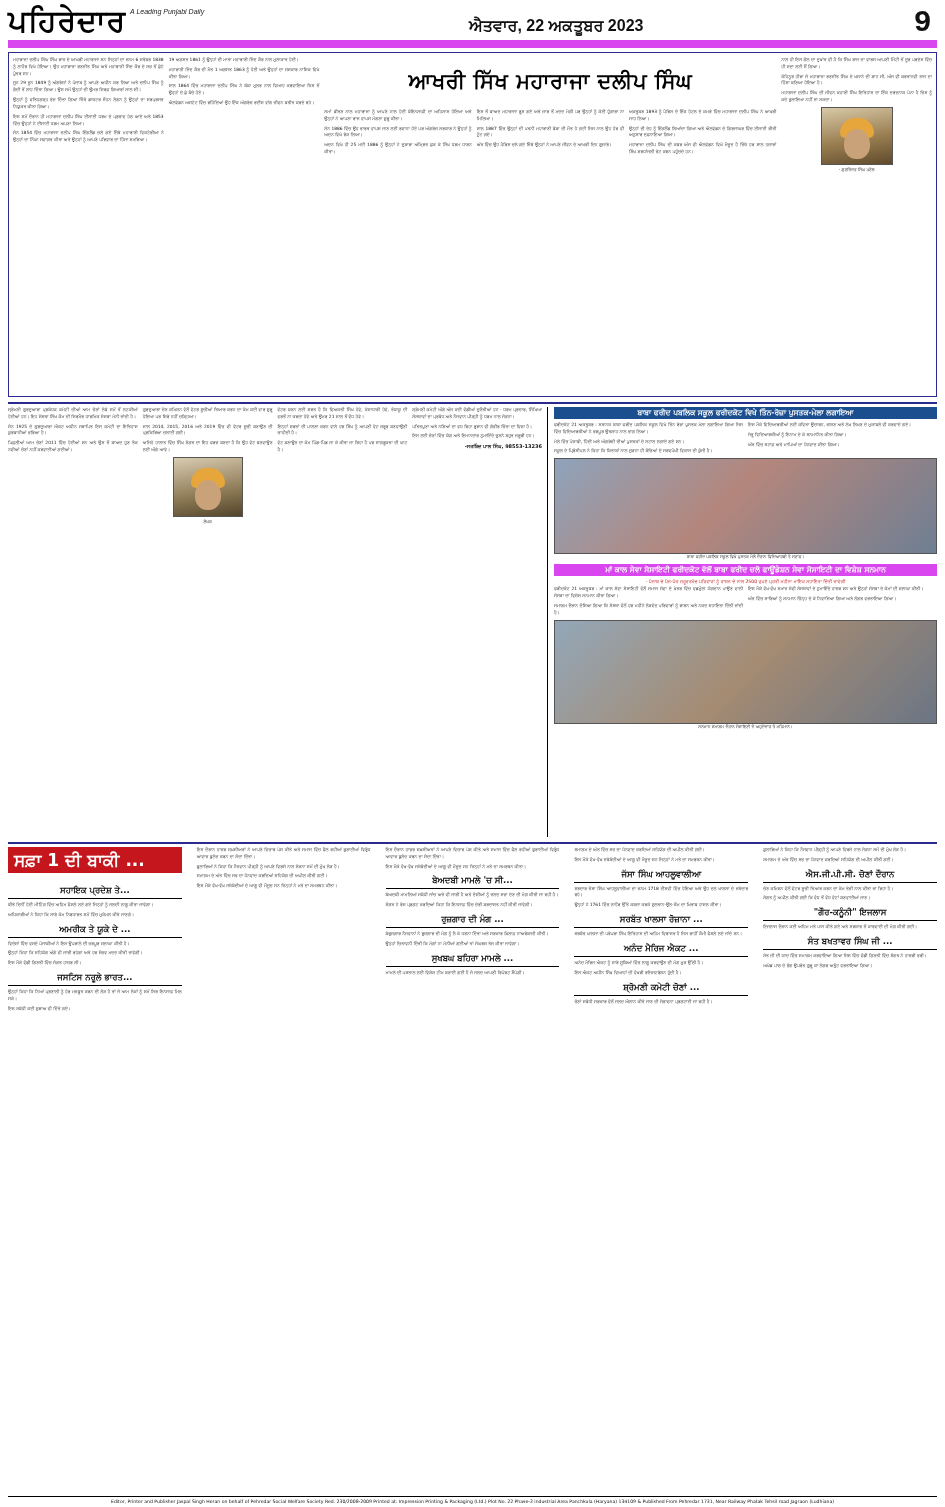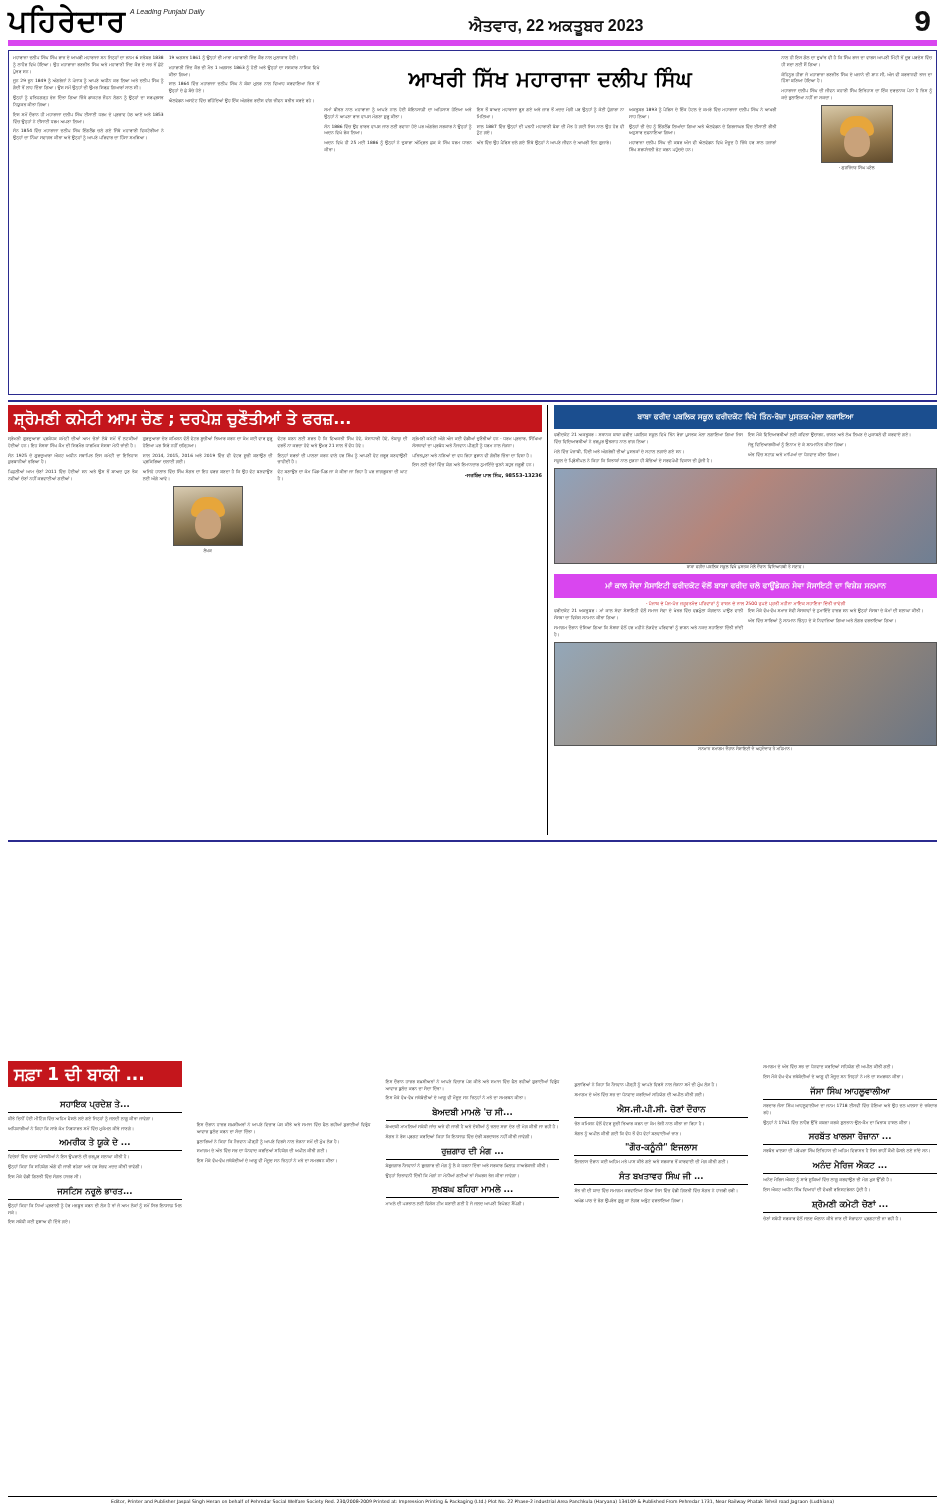--- a/index.html
+++ b/index.html
@@ -16,21 +16,21 @@
     height: 1507px;
     position: relative;
     padding: 6px 8px 0 8px;
   }
 
   
   .masthead {
     display: flex;
     align-items: center;
     justify-content: space-between;
-    border-bottom: 6px solid #d946ef;
+    border-bottom: 8px solid #d946ef;
     padding-bottom: 4px;
     margin-bottom: 4px;
   }
   .logo-block { display: flex; align-items: flex-start; gap: 4px; }
   .logo-title {
     font-family: "DejaVu Sans", sans-serif;
     font-size: 30px;
     font-weight: bold;
     letter-spacing: 1px;
     line-height: 1;
@@ -138,21 +138,21 @@
     padding: 4px 6px;
     font-family: "DejaVu Sans", sans-serif;
     margin-bottom: 4px;
   }
   .sub-banner {
     background: #1b4e8f;
     color: #fff;
     font-size: 7.5px;
     font-weight: bold;
     text-align: center;
-    padding: 7px 4px;
+    padding: 1px 4px;
     font-family: "DejaVu Sans", sans-serif;
     margin-bottom: 3px;
   }
   .sub-banner.dark { background: #d946ef; }
   .four-col { display: flex; gap: 5px; }
   .four-col > div { width: 0; flex: 1 1 0; }
   .two-col { display: flex; gap: 5px; }
   .two-col > div { width: 0; flex: 1 1 0; }
   .photo.wide { height: 96px; width: 100%;
     background: linear-gradient(135deg,#8ea3bb,#b4867c 45%,#6f7f93); }
@@ -160,21 +160,21 @@
     background: linear-gradient(135deg,#93a7b9,#a58b72 50%,#6b7685); }
   .photo.small { height: 60px; width: 70px; margin: 2px auto;
     background: linear-gradient(170deg,#d9ccb2,#8e7a55 60%,#52452c); }
   .cap-sm { font-size: 4.2px; text-align: center; font-family: "DejaVu Sans", sans-serif; }
   .byline { font-size: 5px; font-weight: bold; text-align: right; margin-top: 2px;
     font-family: "DejaVu Sans", sans-serif; }
   .redline { font-size: 4.6px; color: #c4161c; text-align: center; margin-bottom: 2px;
     font-family: "DejaVu Sans", sans-serif; }
 
   
-  .sec3 { display: flex; gap: 15px; height: 600px; align-items: center; }
+  .sec3 { display: flex; gap: 15px; height: 600px; }
   .sec3 .col { width: 0; flex: 1 1 0; }
   .jump-banner {
     background: #c4161c;
     color: #fff;
     font-size: 17px;
     font-weight: bold;
     padding: 3px 6px;
     font-family: "DejaVu Sans", sans-serif;
     margin-bottom: 4px;
   }
@@ -275,21 +275,20 @@
       <div class="photo portrait face"></div>
       <div class="photo-cap">- ਗੁਰਜਿੰਦਰ ਸਿੰਘ ਪਟੇਲ</div>
     </div>
   </div>
 
   <hr class="hr-blue">
 
   <div class="sec2">
 
     <div class="sec2-left">
-      <div class="banner">ਸ਼੍ਰੋਮਣੀ ਕਮੇਟੀ ਆਮ ਚੋਣ ; ਦਰਪੇਸ਼ ਚੁਣੌਤੀਆਂ ਤੇ ਫਰਜ਼...</div>
       <div class="four-col">
         <div>
           <div class="col-text">
             <p>ਸ਼੍ਰੋਮਣੀ ਗੁਰਦੁਆਰਾ ਪ੍ਰਬੰਧਕ ਕਮੇਟੀ ਦੀਆਂ ਆਮ ਚੋਣਾਂ ਲੰਬੇ ਸਮੇਂ ਤੋਂ ਲਟਕੀਆਂ ਹੋਈਆਂ ਹਨ। ਇਹ ਸੰਸਥਾ ਸਿੱਖ ਕੌਮ ਦੀ ਸਿਰਮੌਰ ਧਾਰਮਿਕ ਸੰਸਥਾ ਮੰਨੀ ਜਾਂਦੀ ਹੈ।</p>
             <p>ਸੰਨ 1925 ਦੇ ਗੁਰਦੁਆਰਾ ਐਕਟ ਅਧੀਨ ਸਥਾਪਿਤ ਇਸ ਕਮੇਟੀ ਦਾ ਇਤਿਹਾਸ ਕੁਰਬਾਨੀਆਂ ਭਰਿਆ ਹੈ।</p>
             <p>ਪਿਛਲੀਆਂ ਆਮ ਚੋਣਾਂ 2011 ਵਿੱਚ ਹੋਈਆਂ ਸਨ ਅਤੇ ਉਸ ਤੋਂ ਬਾਅਦ ਹੁਣ ਤੱਕ ਨਵੀਆਂ ਚੋਣਾਂ ਨਹੀਂ ਕਰਵਾਈਆਂ ਗਈਆਂ।</p>
           </div>
         </div>
         <div>
           <div class="col-text">
@@ -415,60 +414,60 @@
         <p>ਉਨ੍ਹਾਂ ਚਿਤਾਵਨੀ ਦਿੱਤੀ ਕਿ ਮੰਗਾਂ ਨਾ ਮੰਨੀਆਂ ਗਈਆਂ ਤਾਂ ਸੰਘਰਸ਼ ਤੇਜ਼ ਕੀਤਾ ਜਾਵੇਗਾ।</p>
       </div>
       <div class="sub-head">ਸੁਖਬਘ ਬਹਿਰਾ ਮਾਮਲੇ ...</div>
       <div class="col-text">
         <p>ਮਾਮਲੇ ਦੀ ਪੜਤਾਲ ਲਈ ਵਿਸ਼ੇਸ਼ ਟੀਮ ਬਣਾਈ ਗਈ ਹੈ ਜੋ ਜਲਦ ਆਪਣੀ ਰਿਪੋਰਟ ਸੌਂਪੇਗੀ।</p>
       </div>
     </div>
 
     <div class="col">
       <div class="col-text">
+        <p>ਸਮਾਗਮ ਦੇ ਅੰਤ ਵਿੱਚ ਸਭ ਦਾ ਧੰਨਵਾਦ ਕਰਦਿਆਂ ਸਹਿਯੋਗ ਦੀ ਅਪੀਲ ਕੀਤੀ ਗਈ।</p>
+        <p>ਇਸ ਮੌਕੇ ਵੱਖ-ਵੱਖ ਜਥੇਬੰਦੀਆਂ ਦੇ ਆਗੂ ਵੀ ਮੌਜੂਦ ਸਨ ਜਿਨ੍ਹਾਂ ਨੇ ਮਤੇ ਦਾ ਸਮਰਥਨ ਕੀਤਾ।</p>
+      </div>
+      <div class="sub-head">ਜੱਸਾ ਸਿੰਘ ਆਹਲੂਵਾਲੀਆ</div>
+      <div class="col-text">
+        <p>ਸਰਦਾਰ ਜੱਸਾ ਸਿੰਘ ਆਹਲੂਵਾਲੀਆ ਦਾ ਜਨਮ 1718 ਈਸਵੀ ਵਿੱਚ ਹੋਇਆ ਅਤੇ ਉਹ ਦਲ ਖਾਲਸਾ ਦੇ ਜਥੇਦਾਰ ਰਹੇ।</p>
+        <p>ਉਨ੍ਹਾਂ ਨੇ 1761 ਵਿੱਚ ਲਾਹੌਰ ਉੱਤੇ ਕਬਜ਼ਾ ਕਰਕੇ ਸੁਲਤਾਨ-ਉਲ-ਕੌਮ ਦਾ ਖਿਤਾਬ ਹਾਸਲ ਕੀਤਾ।</p>
+      </div>
+      <div class="sub-head">ਸਰਬੱਤ ਖਾਲਸਾ ਰੋਜ਼ਾਨਾ ...</div>
+      <div class="col-text">
+        <p>ਸਰਬੱਤ ਖਾਲਸਾ ਦੀ ਪਰੰਪਰਾ ਸਿੱਖ ਇਤਿਹਾਸ ਦੀ ਅਹਿਮ ਵਿਰਾਸਤ ਹੈ ਜਿਸ ਰਾਹੀਂ ਕੌਮੀ ਫੈਸਲੇ ਲਏ ਜਾਂਦੇ ਸਨ।</p>
+      </div>
+      <div class="sub-head">ਅਨੰਦ ਮੈਰਿਜ ਐਕਟ ...</div>
+      <div class="col-text">
+        <p>ਅਨੰਦ ਮੈਰਿਜ ਐਕਟ ਨੂੰ ਸਾਰੇ ਸੂਬਿਆਂ ਵਿੱਚ ਲਾਗੂ ਕਰਵਾਉਣ ਦੀ ਮੰਗ ਮੁੜ ਉੱਠੀ ਹੈ।</p>
+        <p>ਇਸ ਐਕਟ ਅਧੀਨ ਸਿੱਖ ਵਿਆਹਾਂ ਦੀ ਵੱਖਰੀ ਰਜਿਸਟਰੇਸ਼ਨ ਹੁੰਦੀ ਹੈ।</p>
+      </div>
+      <div class="sub-head">ਸ਼੍ਰੋਮਣੀ ਕਮੇਟੀ ਚੋਣਾਂ ...</div>
+      <div class="col-text">
+        <p>ਚੋਣਾਂ ਸਬੰਧੀ ਸਰਕਾਰ ਵੱਲੋਂ ਜਲਦ ਐਲਾਨ ਕੀਤੇ ਜਾਣ ਦੀ ਸੰਭਾਵਨਾ ਪ੍ਰਗਟਾਈ ਜਾ ਰਹੀ ਹੈ।</p>
+      </div>
+    </div>
+
+    <div class="col">
+      <div class="col-text">
         <p>ਬੁਲਾਰਿਆਂ ਨੇ ਕਿਹਾ ਕਿ ਨੌਜਵਾਨ ਪੀੜ੍ਹੀ ਨੂੰ ਆਪਣੇ ਵਿਰਸੇ ਨਾਲ ਜੋੜਨਾ ਸਮੇਂ ਦੀ ਮੁੱਖ ਲੋੜ ਹੈ।</p>
         <p>ਸਮਾਗਮ ਦੇ ਅੰਤ ਵਿੱਚ ਸਭ ਦਾ ਧੰਨਵਾਦ ਕਰਦਿਆਂ ਸਹਿਯੋਗ ਦੀ ਅਪੀਲ ਕੀਤੀ ਗਈ।</p>
       </div>
       <div class="sub-head">ਐਸ.ਜੀ.ਪੀ.ਸੀ. ਚੋਣਾਂ ਦੌਰਾਨ</div>
       <div class="col-text">
         <p>ਚੋਣ ਕਮਿਸ਼ਨ ਵੱਲੋਂ ਵੋਟਰ ਸੂਚੀ ਤਿਆਰ ਕਰਨ ਦਾ ਕੰਮ ਤੇਜ਼ੀ ਨਾਲ ਕੀਤਾ ਜਾ ਰਿਹਾ ਹੈ।</p>
         <p>ਸੰਗਤ ਨੂੰ ਅਪੀਲ ਕੀਤੀ ਗਈ ਕਿ ਵੱਧ ਤੋਂ ਵੱਧ ਵੋਟਾਂ ਬਣਵਾਈਆਂ ਜਾਣ।</p>
       </div>
       <div class="sub-head">"ਗੌਰ-ਕਨੂੰਨੀ" ਇਜਲਾਸ</div>
       <div class="col-text">
         <p>ਇਜਲਾਸ ਦੌਰਾਨ ਕਈ ਅਹਿਮ ਮਤੇ ਪਾਸ ਕੀਤੇ ਗਏ ਅਤੇ ਸਰਕਾਰ ਤੋਂ ਕਾਰਵਾਈ ਦੀ ਮੰਗ ਕੀਤੀ ਗਈ।</p>
       </div>
       <div class="sub-head">ਸੰਤ ਬਖਤਾਵਰ ਸਿੰਘ ਜੀ ...</div>
       <div class="col-text">
         <p>ਸੰਤ ਜੀ ਦੀ ਯਾਦ ਵਿੱਚ ਸਮਾਗਮ ਕਰਵਾਇਆ ਗਿਆ ਜਿਸ ਵਿੱਚ ਵੱਡੀ ਗਿਣਤੀ ਵਿੱਚ ਸੰਗਤ ਨੇ ਹਾਜ਼ਰੀ ਭਰੀ।</p>
         <p>ਅਖੰਡ ਪਾਠ ਦੇ ਭੋਗ ਉਪਰੰਤ ਗੁਰੂ ਕਾ ਲੰਗਰ ਅਤੁੱਟ ਵਰਤਾਇਆ ਗਿਆ।</p>
       </div>
     </div>
 
-    <div class="col">
-      <div class="col-text">
-        <p>ਸਮਾਗਮ ਦੇ ਅੰਤ ਵਿੱਚ ਸਭ ਦਾ ਧੰਨਵਾਦ ਕਰਦਿਆਂ ਸਹਿਯੋਗ ਦੀ ਅਪੀਲ ਕੀਤੀ ਗਈ।</p>
-        <p>ਇਸ ਮੌਕੇ ਵੱਖ-ਵੱਖ ਜਥੇਬੰਦੀਆਂ ਦੇ ਆਗੂ ਵੀ ਮੌਜੂਦ ਸਨ ਜਿਨ੍ਹਾਂ ਨੇ ਮਤੇ ਦਾ ਸਮਰਥਨ ਕੀਤਾ।</p>
-      </div>
-      <div class="sub-head">ਜੱਸਾ ਸਿੰਘ ਆਹਲੂਵਾਲੀਆ</div>
-      <div class="col-text">
-        <p>ਸਰਦਾਰ ਜੱਸਾ ਸਿੰਘ ਆਹਲੂਵਾਲੀਆ ਦਾ ਜਨਮ 1718 ਈਸਵੀ ਵਿੱਚ ਹੋਇਆ ਅਤੇ ਉਹ ਦਲ ਖਾਲਸਾ ਦੇ ਜਥੇਦਾਰ ਰਹੇ।</p>
-        <p>ਉਨ੍ਹਾਂ ਨੇ 1761 ਵਿੱਚ ਲਾਹੌਰ ਉੱਤੇ ਕਬਜ਼ਾ ਕਰਕੇ ਸੁਲਤਾਨ-ਉਲ-ਕੌਮ ਦਾ ਖਿਤਾਬ ਹਾਸਲ ਕੀਤਾ।</p>
-      </div>
-      <div class="sub-head">ਸਰਬੱਤ ਖਾਲਸਾ ਰੋਜ਼ਾਨਾ ...</div>
-      <div class="col-text">
-        <p>ਸਰਬੱਤ ਖਾਲਸਾ ਦੀ ਪਰੰਪਰਾ ਸਿੱਖ ਇਤਿਹਾਸ ਦੀ ਅਹਿਮ ਵਿਰਾਸਤ ਹੈ ਜਿਸ ਰਾਹੀਂ ਕੌਮੀ ਫੈਸਲੇ ਲਏ ਜਾਂਦੇ ਸਨ।</p>
-      </div>
-      <div class="sub-head">ਅਨੰਦ ਮੈਰਿਜ ਐਕਟ ...</div>
-      <div class="col-text">
-        <p>ਅਨੰਦ ਮੈਰਿਜ ਐਕਟ ਨੂੰ ਸਾਰੇ ਸੂਬਿਆਂ ਵਿੱਚ ਲਾਗੂ ਕਰਵਾਉਣ ਦੀ ਮੰਗ ਮੁੜ ਉੱਠੀ ਹੈ।</p>
-        <p>ਇਸ ਐਕਟ ਅਧੀਨ ਸਿੱਖ ਵਿਆਹਾਂ ਦੀ ਵੱਖਰੀ ਰਜਿਸਟਰੇਸ਼ਨ ਹੁੰਦੀ ਹੈ।</p>
-      </div>
-      <div class="sub-head">ਸ਼੍ਰੋਮਣੀ ਕਮੇਟੀ ਚੋਣਾਂ ...</div>
-      <div class="col-text">
-        <p>ਚੋਣਾਂ ਸਬੰਧੀ ਸਰਕਾਰ ਵੱਲੋਂ ਜਲਦ ਐਲਾਨ ਕੀਤੇ ਜਾਣ ਦੀ ਸੰਭਾਵਨਾ ਪ੍ਰਗਟਾਈ ਜਾ ਰਹੀ ਹੈ।</p>
-      </div>
-    </div>
-
   </div>
 
   <div class="footer">Editor, Printer and Publisher Jaspal Singh Heran on behalf of Pehredar Social Welfare Society Red. 230/2008-2009 Printed at: Impression Printing &amp; Packaging (Ltd.) Plot No. 22 Phase-2 industrial Area Panchkula (Haryana) 134109 &amp; Published From Pehredar 1731, Near Railway Phatak Tehsil road Jagraon (Ludhiana)</div>
 </div>
 
 </body></html>

